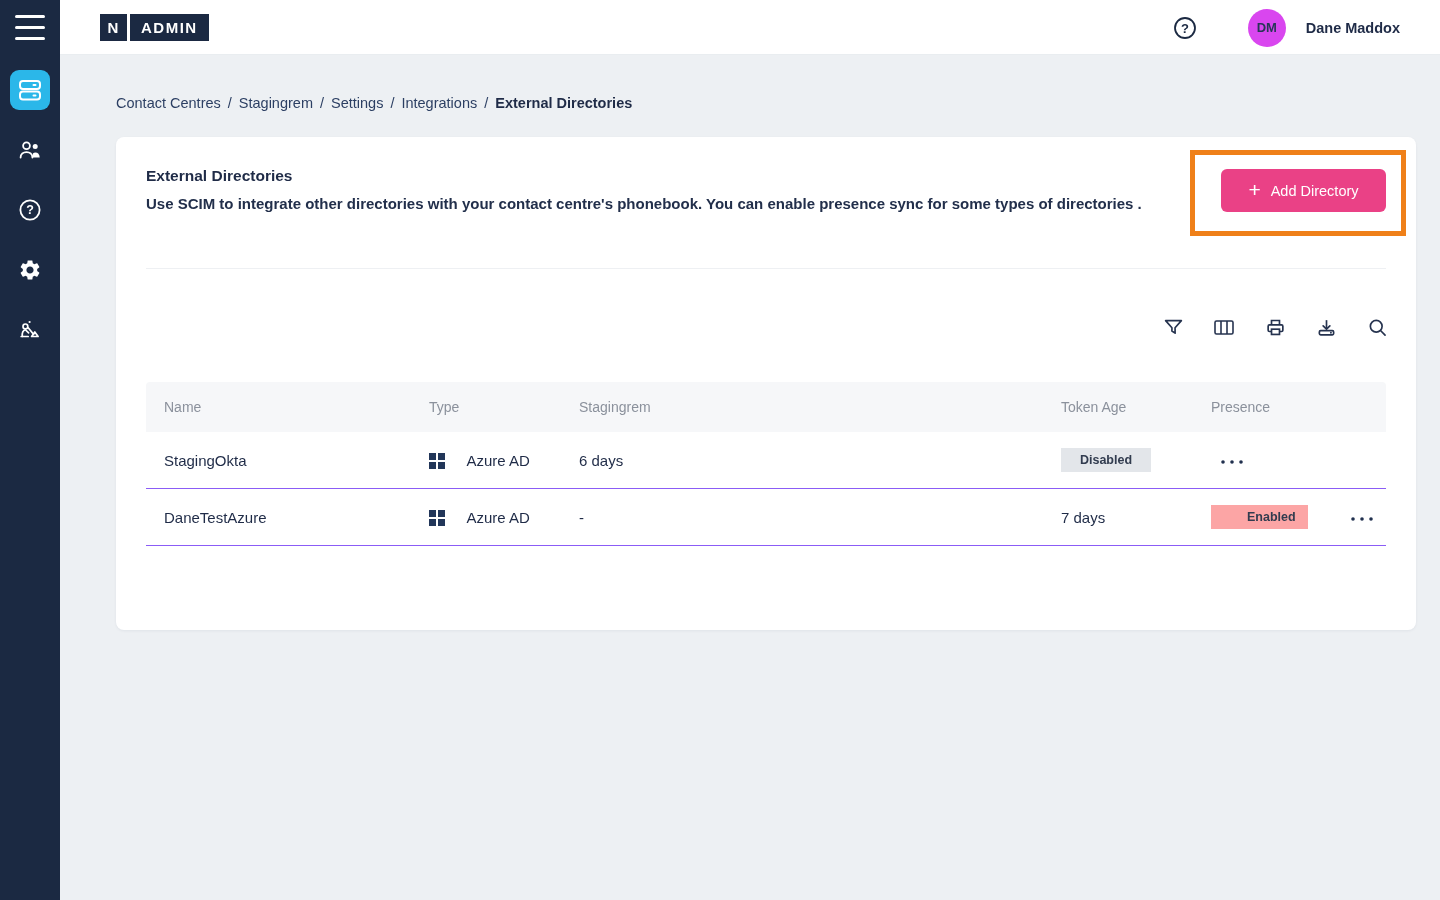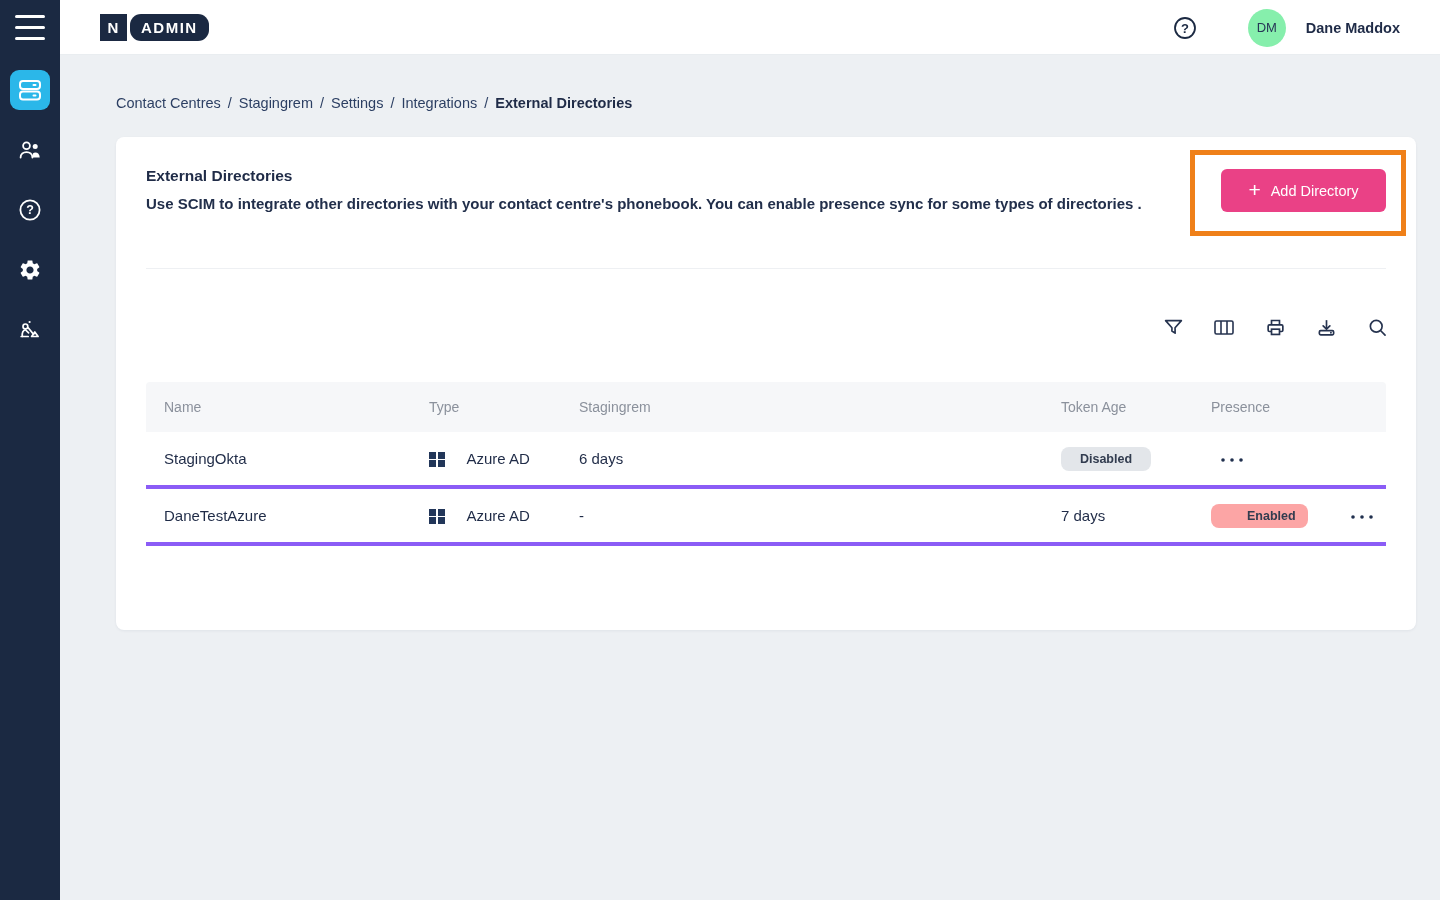--- a/index.html
+++ b/index.html
@@ -11,24 +11,24 @@
   .hamburger { position:absolute; left:15px; top:15px; width:30px; height:25px; display:flex; flex-direction:column; justify-content:space-between; cursor:pointer; }
   .hamburger i { display:block; height:2.6px; background:#fff; border-radius:2px; }
   .nav-item { position:absolute; left:10px; width:40px; height:40px; display:flex; align-items:center; justify-content:center; color:#fff; cursor:pointer; border-radius:9px; }
   .nav-item.active { background:#2bb7e9; }
 
   
   .topbar { position:absolute; left:60px; top:0; width:1380px; height:55px; background:#fff; border-bottom:1px solid #e9edf0; }
   .logo { position:absolute; left:40px; top:14px; display:flex; gap:3px; }
   .logo-block { background:#1b2942; color:#fff; font-weight:bold; font-size:15px; height:27px; display:flex; align-items:center; justify-content:center; letter-spacing:1px; }
   .logo-n { width:27px; }
-  .logo-admin { padding:0 11px; letter-spacing:1.5px;border-radius:11px; }
+  .logo-admin { padding:0 11px; letter-spacing:1.5px; }
   .top-right { position:absolute; right:40px; top:0; height:55px; display:flex; align-items:center; gap:20px; }
   .help-btn { width:26px; height:26px; color:#1b2942; cursor:pointer; margin-right:30px; }
-  .avatar { width:38px; height:38px; border-radius:50%; background:#86efac; color:#273657; font-weight:normal; font-size:13px; display:flex; align-items:center; justify-content:center; cursor:pointer; }
+  .avatar { width:38px; height:38px; border-radius:50%; background:#d946ef; color:#273657; font-weight:bold; font-size:13px; display:flex; align-items:center; justify-content:center; cursor:pointer; }
   .user-name { font-weight:bold; font-size:14.5px; color:#1f2b47; }
 
   
   .content { position:absolute; left:76px; top:55px; width:1380px; height:845px; }
   .breadcrumb { position:absolute; left:40px; top:40px; font-size:14.5px; color:#2c3f63; }
   .breadcrumb a { color:#2c3f63; text-decoration:none; cursor:pointer; }
   .crumb-sep { margin:0 7px; }
   .crumb-current { font-weight:bold; color:#1f2b47; }
 
   .card { position:absolute; left:40px; top:82px; width:1300px; height:493px; background:#fff; border-radius:8px; box-shadow:0 1px 3px rgba(25,40,70,.06); }
@@ -41,26 +41,26 @@
 
   .header-divider { position:absolute; left:30px; right:30px; top:131px; border-top:1px solid #eef0f3; }
 
   .toolbar { position:absolute; right:28px; top:180px; display:flex; gap:29px; color:#26334f; }
   .tool-btn { width:22px; height:22px; cursor:pointer; color:#26334f; background:none; border:none; padding:0; }
 
   
   .table { position:absolute; left:30px; right:30px; top:245px; font-size:15px; color:#1f2b47; }
   .trow { display:grid; grid-template-columns:265px 150px 482px 150px 130px 1fr; align-items:center; }
   .thead { height:50px; background:#f6f7f9; border-radius:4px 4px 0 0; color:#8b919c; font-size:14px; }
-  .tbody-row { height:57px; border-bottom:4px solid #8b5cf6; }
+  .tbody-row { height:57px; border-bottom:1px solid #8b5cf6; }
   .cell { padding-left:18px; }
   .type-cell { display:flex; align-items:flex-end; gap:22px; }
   .az { display:grid; grid-template-columns:7px 7px; grid-template-rows:7px 7px; gap:1.5px; }
   .az i { background:#223659; }
-  .badge { display:inline-block; min-width:90px; text-align:center; padding:5px 12px; border-radius:8px; background:#e3e6ea; font-size:12.5px; font-weight:bold; color:#323c4f; }
+  .badge { display:inline-block; min-width:90px; text-align:center; padding:5px 12px; border-radius:0; background:#e3e6ea; font-size:12.5px; font-weight:bold; color:#323c4f; }
   .badge[data-state="Enabled"] { background:#fca5a5;padding-left:36px; }
   .dots-btn { background:none; border:none; color:#20304e; cursor:pointer; padding:4px; margin-left:22px; width:34px; }
 
   
   .pagination { position:absolute; top:424px; right:64px; display:flex; align-items:center; gap:20px; font-size:14px; color:#8d939d; }
   .rpp-select { display:flex; align-items:center; gap:7px; cursor:pointer; color:#6d7480; margin-left:2px; }
   .range { margin-left:18px; }
   .page-chev { background:none; border:none; color:#c3c8cf; cursor:pointer; width:26px; height:26px; padding:4px; }
   .page-chev.left { margin-left:16px; }
 </style>

